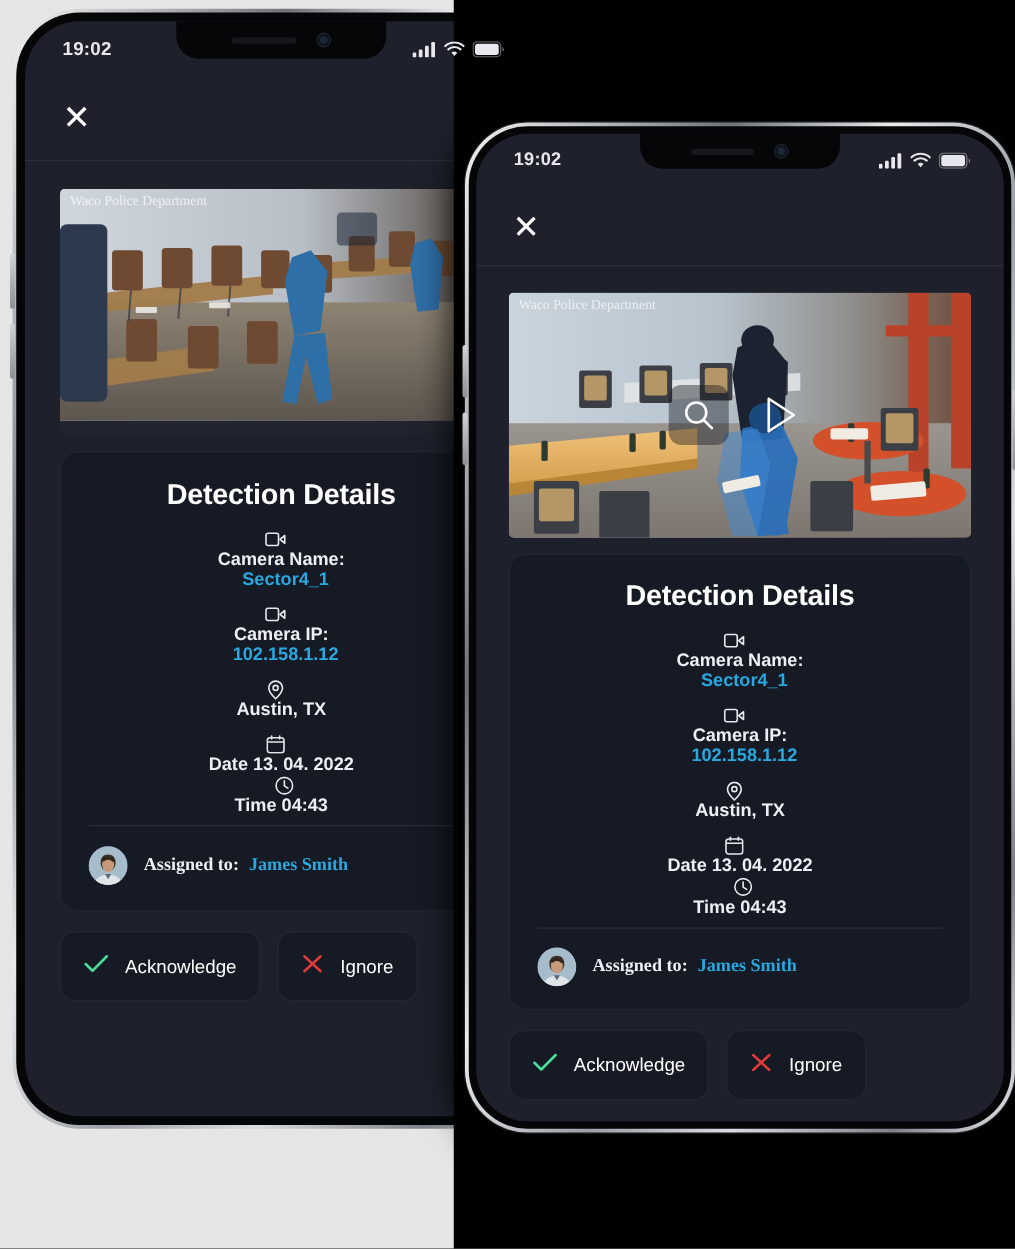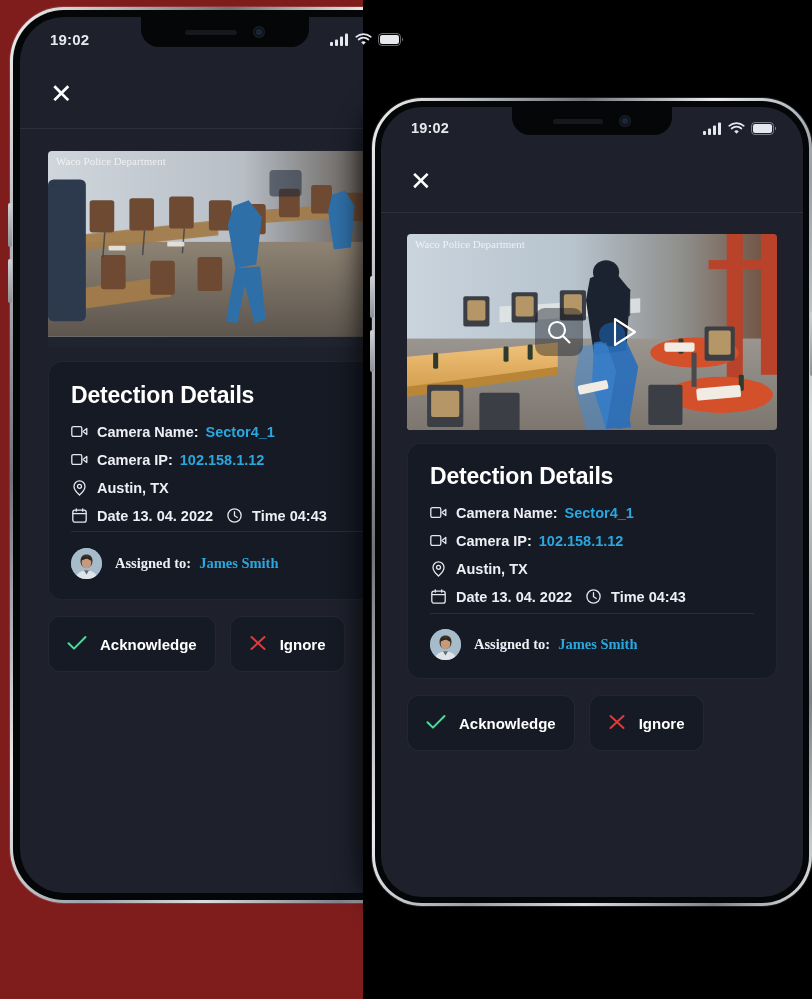--- a/index.html
+++ b/index.html
@@ -2,21 +2,21 @@
 <html><head>
 <meta charset="utf-8">
 <style>
   * { margin:0; padding:0; box-sizing:border-box; }
   html,body {
     width:812px; height:999px;
     background:#000;
     font-family:"Liberation Sans", sans-serif;
     overflow:hidden;
   }
-  .stage { position:relative; width:812px; height:999px; background:#7f1d1d; }
+  .stage { position:relative; width:812px; height:999px; background:#e5e5e5; }
 
   
   .phone { position:absolute; border-radius:54px; }
   .phone .bezel-outer{
     position:absolute; inset:0; border-radius:54px;
     background:linear-gradient(115deg,#f2f2f2 0%,#b9bcc0 12%,#6f7378 26%,#e8eaec 42%,#9aa0a6 58%,#d9dce0 72%,#7e8288 88%,#e4e6e9 100%);
     box-shadow:0 0 0 1px rgba(255,255,255,.12);
   }
   .phone .bezel-inner{
     position:absolute; inset:3px; border-radius:51px;
@@ -50,32 +50,32 @@
 
   .video{ position:relative; overflow:hidden; background:#20242e; }
   .video .frame{ position:absolute; inset:0; }
   .watermark{ position:absolute; color:rgba(255,255,255,.72); font-family:"Liberation Serif", serif; }
   .vid-controls{ position:absolute; top:50%; left:50%; transform:translate(-50%,-50%);
     display:flex; align-items:center; }
   .vc-btn{ display:flex; align-items:center; justify-content:center; }
   .vc-btn.shade{ background:rgba(20,22,28,.42); border-radius:10px; }
 
   .card{ background:#161A24; border:1px solid rgba(255,255,255,.05); border-radius:14px; }
-  .card-title{ color:#FFFFFF; font-weight:700; letter-spacing:-.2px; }
-  .row{ display:flex; align-items:center; color:#EDEFF4; font-weight:600; white-space:nowrap; }
+  .card-title{ color:#FFFFFF; font-weight:700; letter-spacing:-.2px;text-align:center; }
+  .row{ display:flex; align-items:center; color:#EDEFF4; font-weight:600; white-space:nowrap;flex-direction:column; }
   .row .ic{ display:inline-flex; align-items:center; justify-content:center; flex:none; }
   .accent{ color:#29A8E0; font-weight:600; }
   .divider{ height:1px; background:rgba(255,255,255,.09); }
 
   .assigned{ display:flex; align-items:center; color:#EDEFF4; font-weight:600;font-family:Liberation Serif, serif; }
   .avatar{ border-radius:50%; overflow:hidden; flex:none; background:#9FB4C4; position:relative; }
 
   .actions{ display:flex; }
   .action{ background:#161A24; border:1px solid rgba(255,255,255,.06); border-radius:12px;
-    display:flex; align-items:center; color:#FFFFFF; font-weight:700;justify-content:space-between; }
+    display:flex; align-items:center; color:#FFFFFF; font-weight:400;justify-content:space-between; }
 
   
   #phone-back{ left:10px; top:7px; width:430px; height:896px; }
   #phone-back .notch{ width:168px; height:30px; }
   #phone-back .statusbar{ height:44px; padding:0 26px 0 30px; font-size:15px; }
   #phone-back .app{ top:44px; }
   #phone-back .appbar{ height:68px; padding:0 30px; }
   #phone-back .close-x{ font-size:27px; }
   #phone-back .video{ margin:22px 28px 0 28px; height:196px; border-radius:4px; }
   #phone-back .watermark{ left:8px; top:4px; font-size:11px; }

